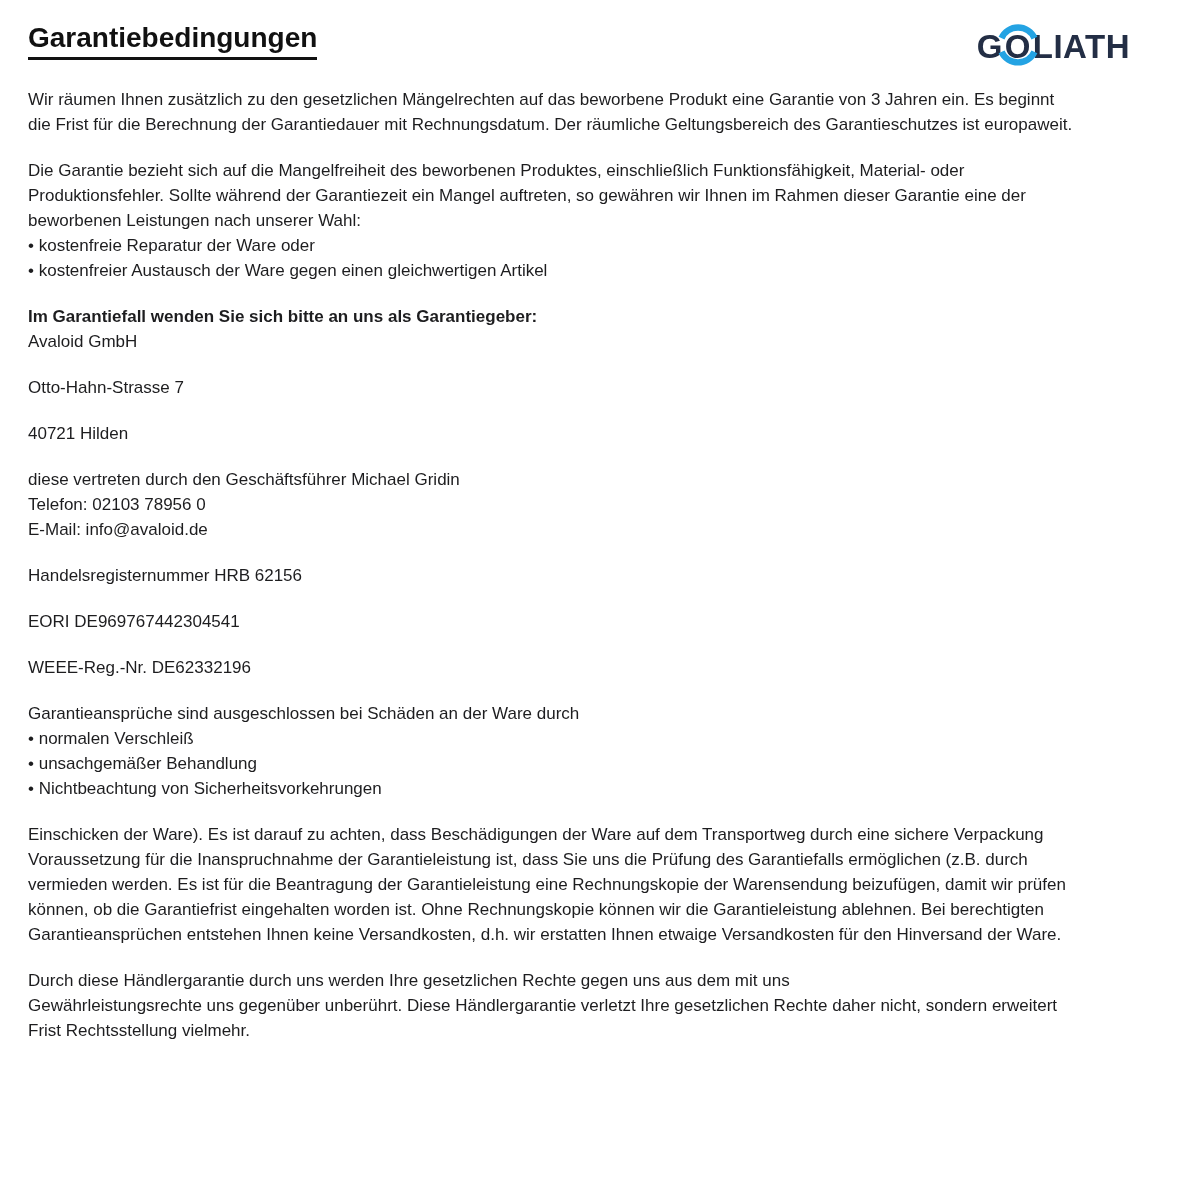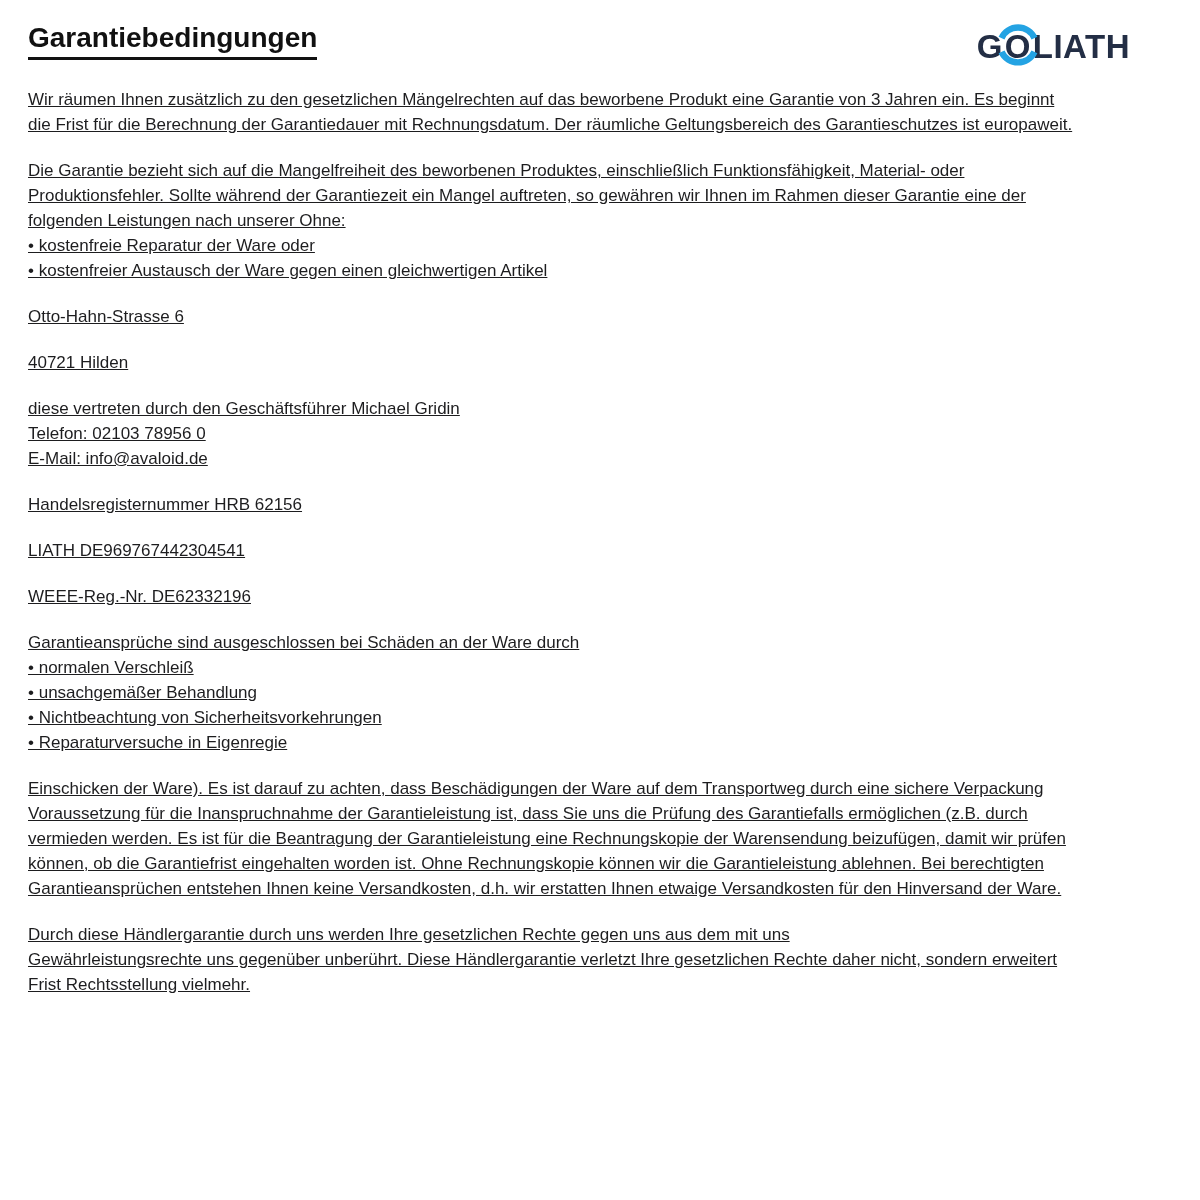--- a/index.html
+++ b/index.html
@@ -36,21 +36,21 @@
   .logo-o { position: relative; display: inline-flex; justify-content: center; align-items: center; width: 30px; height: 52px; }
   .o-char { position: relative; z-index: 1; }
   .o-arcs {
     position: absolute;
     left: 50%; top: 50%;
     transform: translate(-50%, -52%);
     width: 47px; height: 51px;
     z-index: 0;
     pointer-events: none;
   }
-  .content { font-size: 17px; line-height: 25px; text-decoration: underline; }
+  .content { font-size: 17px; line-height: 25px; }
   .para { margin: 0 0 21px 0; }
   .ln { display: block; white-space: pre; }
   .bold { font-weight: 700; }
 </style>
 </head>
 <body>
 
 <div class="page">
 
   <h1 class="doc-title"><span class="title-text">Garantiebedingungen</span></h1>
@@ -70,59 +70,62 @@
   <div class="content">
 
     <p class="para">
       <span class="ln">Wir räumen Ihnen zusätzlich zu den gesetzlichen Mängelrechten auf das beworbene Produkt eine Garantie von 3 Jahren ein. Es beginnt</span>
       <span class="ln">die Frist für die Berechnung der Garantiedauer mit Rechnungsdatum. Der räumliche Geltungsbereich des Garantieschutzes ist europaweit.</span>
     </p>
 
     <p class="para">
       <span class="ln">Die Garantie bezieht sich auf die Mangelfreiheit des beworbenen Produktes, einschließlich Funktionsfähigkeit, Material- oder</span>
       <span class="ln">Produktionsfehler. Sollte während der Garantiezeit ein Mangel auftreten, so gewähren wir Ihnen im Rahmen dieser Garantie eine der</span>
-      <span class="ln">folgenden Leistungen nach unserer Ohne:</span>
+      <span class="ln">beworbenen Leistungen nach unserer Wahl:</span>
       <span class="ln">• kostenfreie Reparatur der Ware oder</span>
       <span class="ln">• kostenfreier Austausch der Ware gegen einen gleichwertigen Artikel</span>
     </p>
 
+    <p class="para">
+      <span class="ln bold">Im Garantiefall wenden Sie sich bitte an uns als Garantiegeber:</span>
+      <span class="ln">Avaloid GmbH</span>
+    </p>
 
     <p class="para">
-      <span class="ln">Otto-Hahn-Strasse 6</span>
+      <span class="ln">Otto-Hahn-Strasse 7</span>
     </p>
 
     <p class="para">
       <span class="ln">40721 Hilden</span>
     </p>
 
     <p class="para">
       <span class="ln">diese vertreten durch den Geschäftsführer Michael Gridin</span>
       <span class="ln">Telefon: 02103 78956 0</span>
       <span class="ln">E-Mail: info@avaloid.de</span>
     </p>
 
     <p class="para">
       <span class="ln">Handelsregisternummer HRB 62156</span>
     </p>
 
     <p class="para">
-      <span class="ln">LIATH DE969767442304541</span>
+      <span class="ln">EORI DE969767442304541</span>
     </p>
 
     <p class="para">
       <span class="ln">WEEE-Reg.-Nr. DE62332196</span>
     </p>
 
 
     <p class="para">
       <span class="ln">Garantieansprüche sind ausgeschlossen bei Schäden an der Ware durch</span>
       <span class="ln">• normalen Verschleiß</span>
       <span class="ln">• unsachgemäßer Behandlung</span>
       <span class="ln">• Nichtbeachtung von Sicherheitsvorkehrungen</span>
-      <span class="ln">• Reparaturversuche in Eigenregie</span>
     </p>
 
     <p class="para">
       <span class="ln">Einschicken der Ware). Es ist darauf zu achten, dass Beschädigungen der Ware auf dem Transportweg durch eine sichere Verpackung</span>
       <span class="ln">Voraussetzung für die Inanspruchnahme der Garantieleistung ist, dass Sie uns die Prüfung des Garantiefalls ermöglichen (z.B. durch</span>
       <span class="ln">vermieden werden. Es ist für die Beantragung der Garantieleistung eine Rechnungskopie der Warensendung beizufügen, damit wir prüfen</span>
       <span class="ln">können, ob die Garantiefrist eingehalten worden ist. Ohne Rechnungskopie können wir die Garantieleistung ablehnen. Bei berechtigten</span>
       <span class="ln">Garantieansprüchen entstehen Ihnen keine Versandkosten, d.h. wir erstatten Ihnen etwaige Versandkosten für den Hinversand der Ware.</span>
     </p>
 

